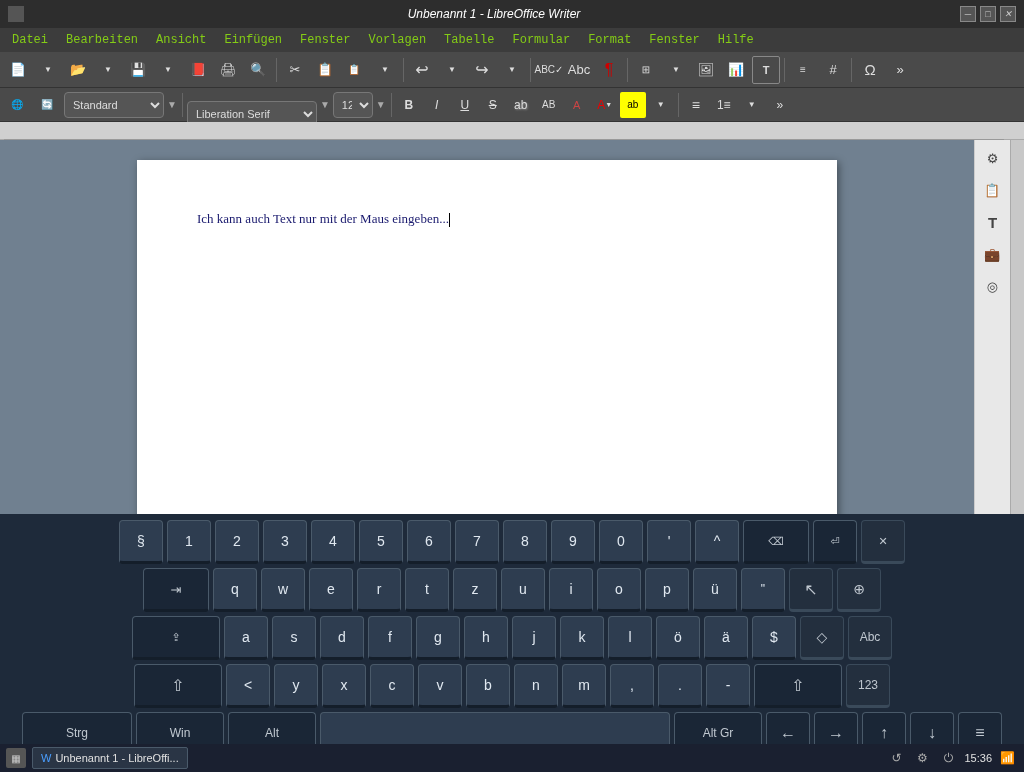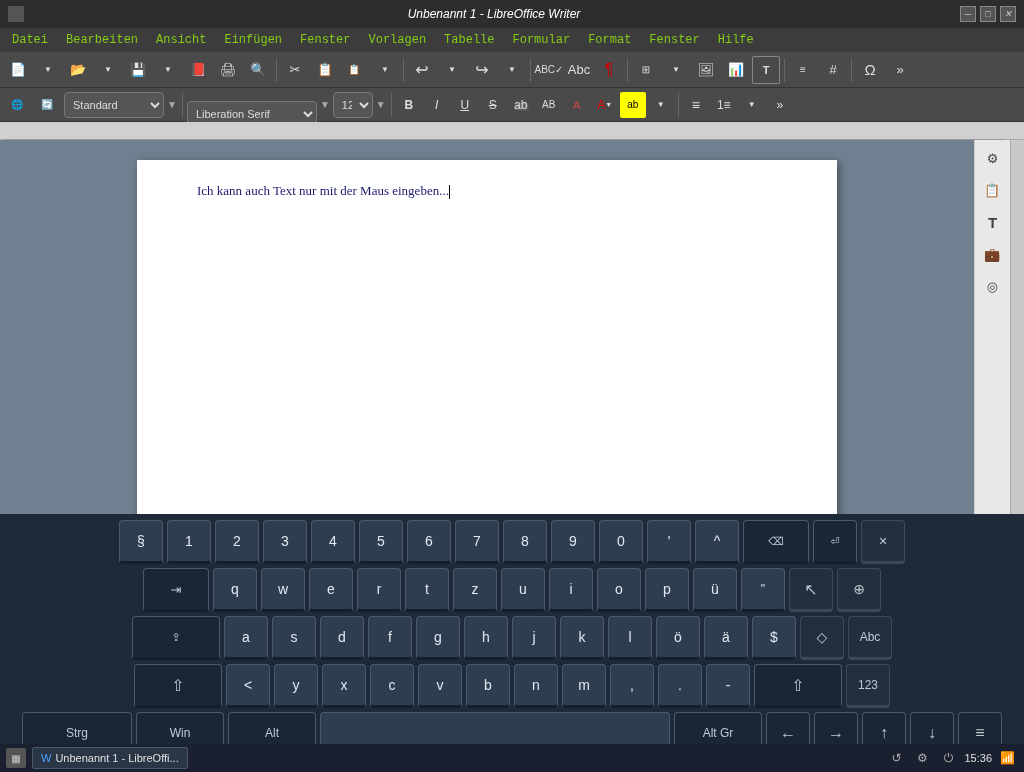--- a/index.html
+++ b/index.html
@@ -170,21 +170,21 @@
       overflow: auto;
       padding: 20px;
       background: #708090;
     }
     .document-page {
       background: white;
       width: 700px;
       min-height: 400px;
       margin: 0 auto;
       box-shadow: 2px 2px 8px rgba(0,0,0,0.4);
-      padding: 22px 60px;
+      padding: 50px 60px;
       position: relative;
     }
     .document-text {
       font-family: 'Liberation Serif', 'Times New Roman', serif;
       font-size: 13px;
       color: #1a1a6e;
       line-height: 1.4;
     }
     .cursor {
       display: inline-block;

